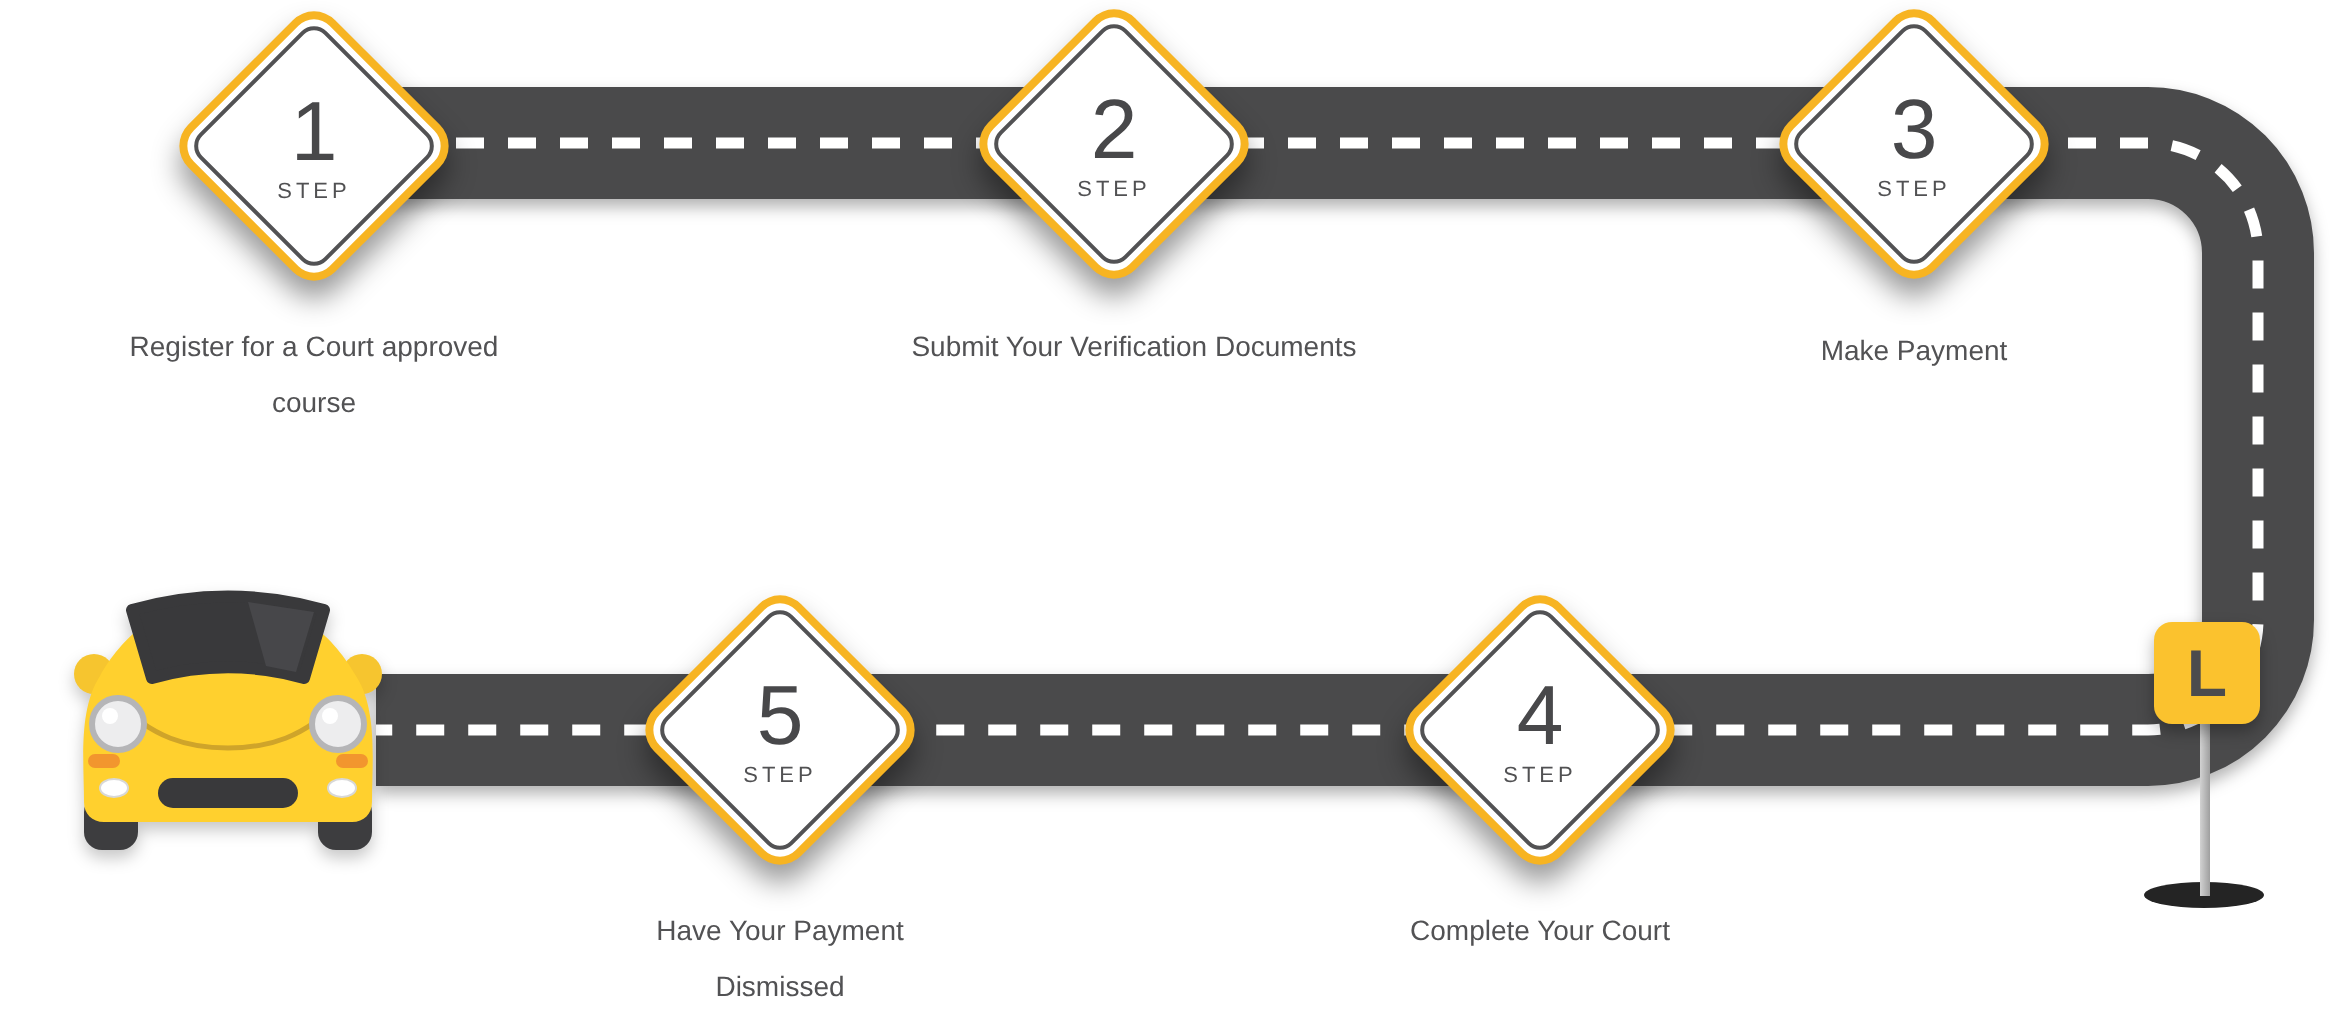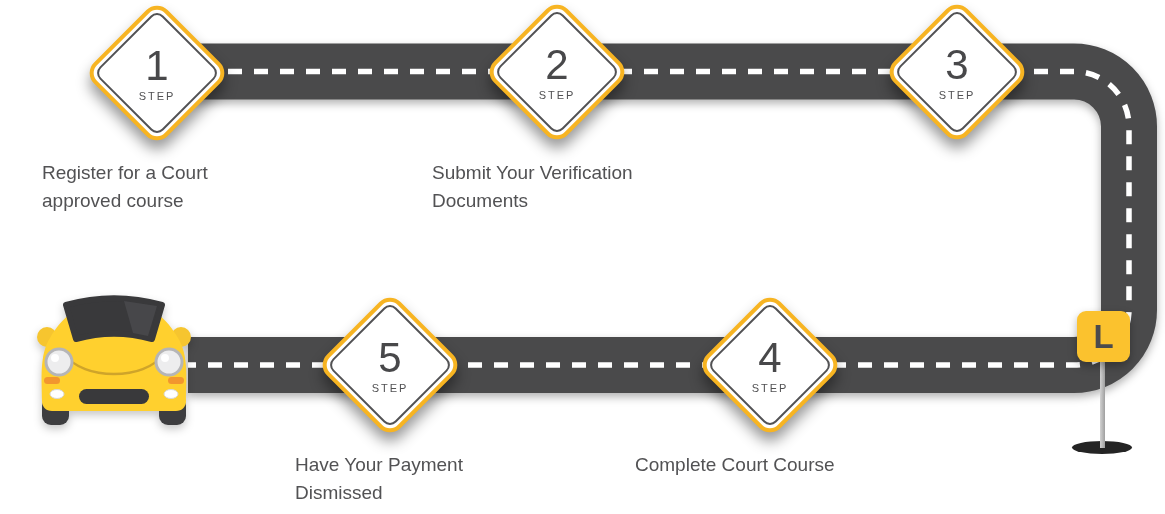--- a/index.html
+++ b/index.html
@@ -26,22 +26,22 @@
   .dia-white{position:absolute;inset:4px;background:#ffffff;border-radius:11px;}
   .dia-ring{position:absolute;inset:7px;border:2.5px solid #525254;border-radius:9px;}
   .dia-content{
     position:absolute;inset:0;transform:rotate(-45deg);
     display:flex;flex-direction:column;align-items:center;justify-content:center;
   }
   .dia-num{font-size:42px;line-height:1;font-weight:500;color:#48484a;}
   .dia-badge{font-size:11px;letter-spacing:2px;font-weight:500;color:#515153;margin-top:3px;}
 
   .caption{
-    position:absolute;z-index:3;
-    font-size:19px;line-height:28px;color:#525254;
+    position:absolute;z-index:3;text-align:center;
+    font-size:14px;line-height:28px;color:#525254;
   }
 
   
   .pole-shadow{
     position:absolute;left:1072px;top:441px;width:60px;height:13px;
     background:#242424;border-radius:50%;z-index:2;
   }
   .pole{
     position:absolute;left:1100px;top:358px;width:5px;height:90px;
     background:linear-gradient(90deg,#d2d2d2,#9f9f9f);z-index:2;
@@ -123,22 +123,23 @@
       <div class="dia-white"></div>
       <div class="dia-ring"></div>
       <div class="dia-content">
         <div class="dia-num">5</div>
         <div class="dia-badge">STEP</div>
       </div>
     </div>
   </div>
 
   <div class="caption" style="left:42px;top:159px;width:230px">Register for a Court approved course</div>
-  <div class="caption" style="left:432px;top:159px;width:250px">Submit Your Verification Documents</div>
-  <div class="caption" style="left:635px;top:451px;width:270px">Complete Court Course</div>
+  <div class="caption" style="left:442px;top:159px;width:250px">Submit Your Verification Documents</div>
+  <div class="caption" style="left:827px;top:161px;width:260px">Make Payment</div>
+  <div class="caption" style="left:635px;top:451px;width:270px">Complete Your Court</div>
   <div class="caption" style="left:295px;top:451px;width:190px">Have Your Payment Dismissed</div>
 
   <div class="l-sign">
     <span>L</span>
   </div>
 
   <svg class="car-svg" width="156" height="134" viewBox="0 0 156 134">
 
     <rect x="6" y="104" width="27" height="28" rx="9" fill="#3d3d3f"></rect>
     <rect x="123" y="104" width="27" height="28" rx="9" fill="#3d3d3f"></rect>

